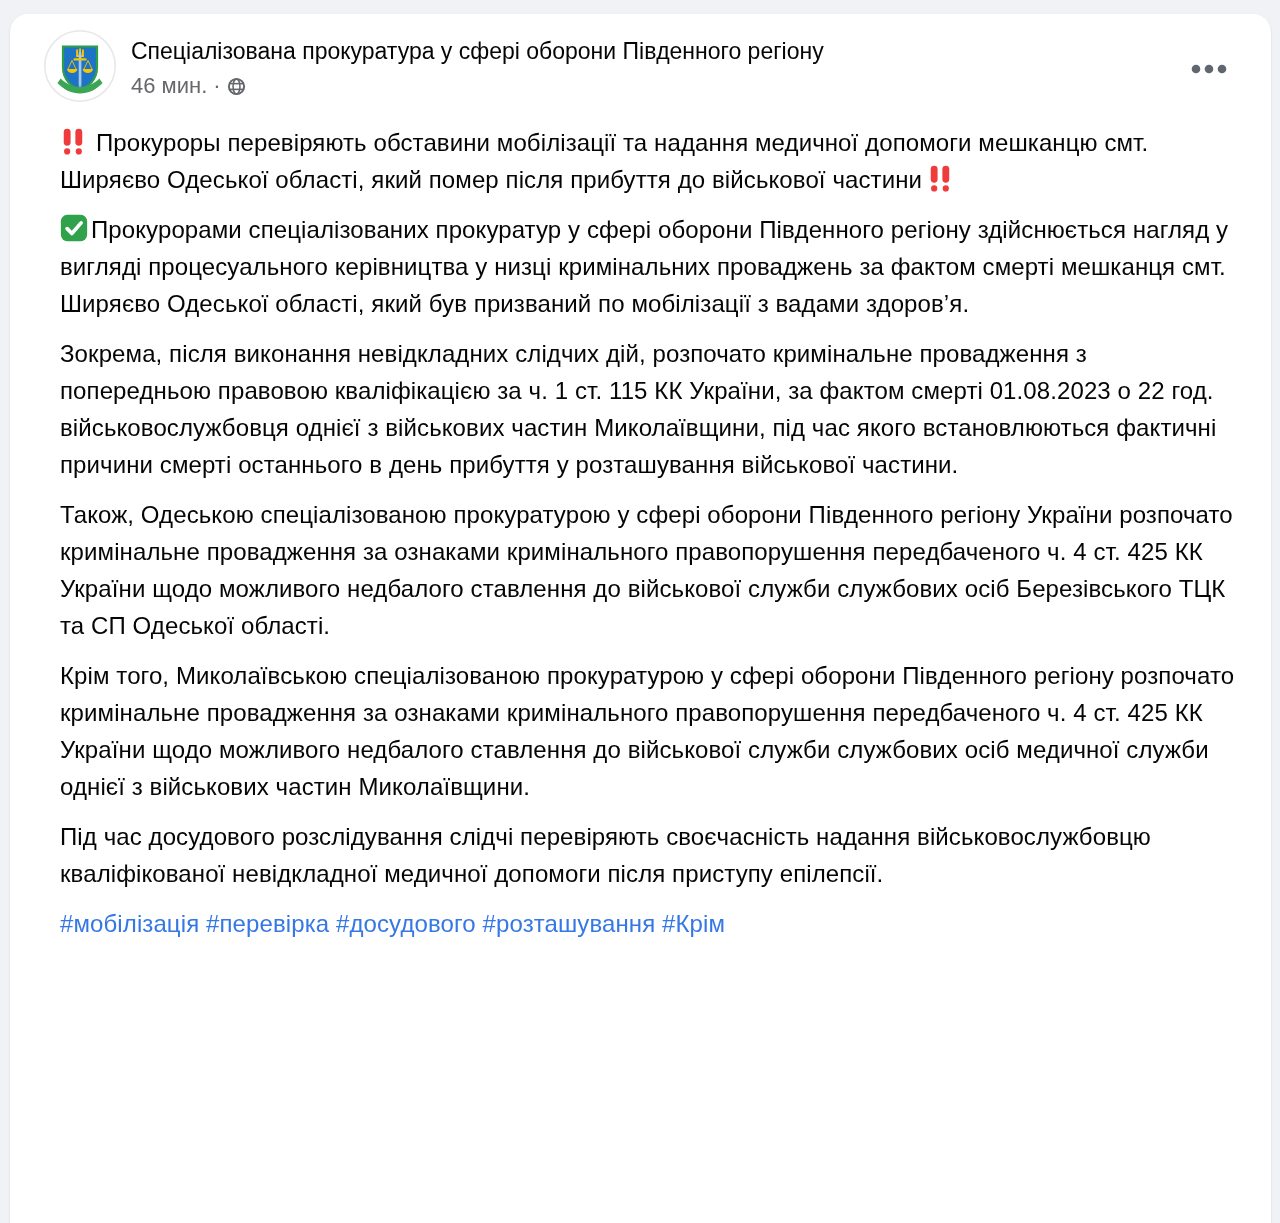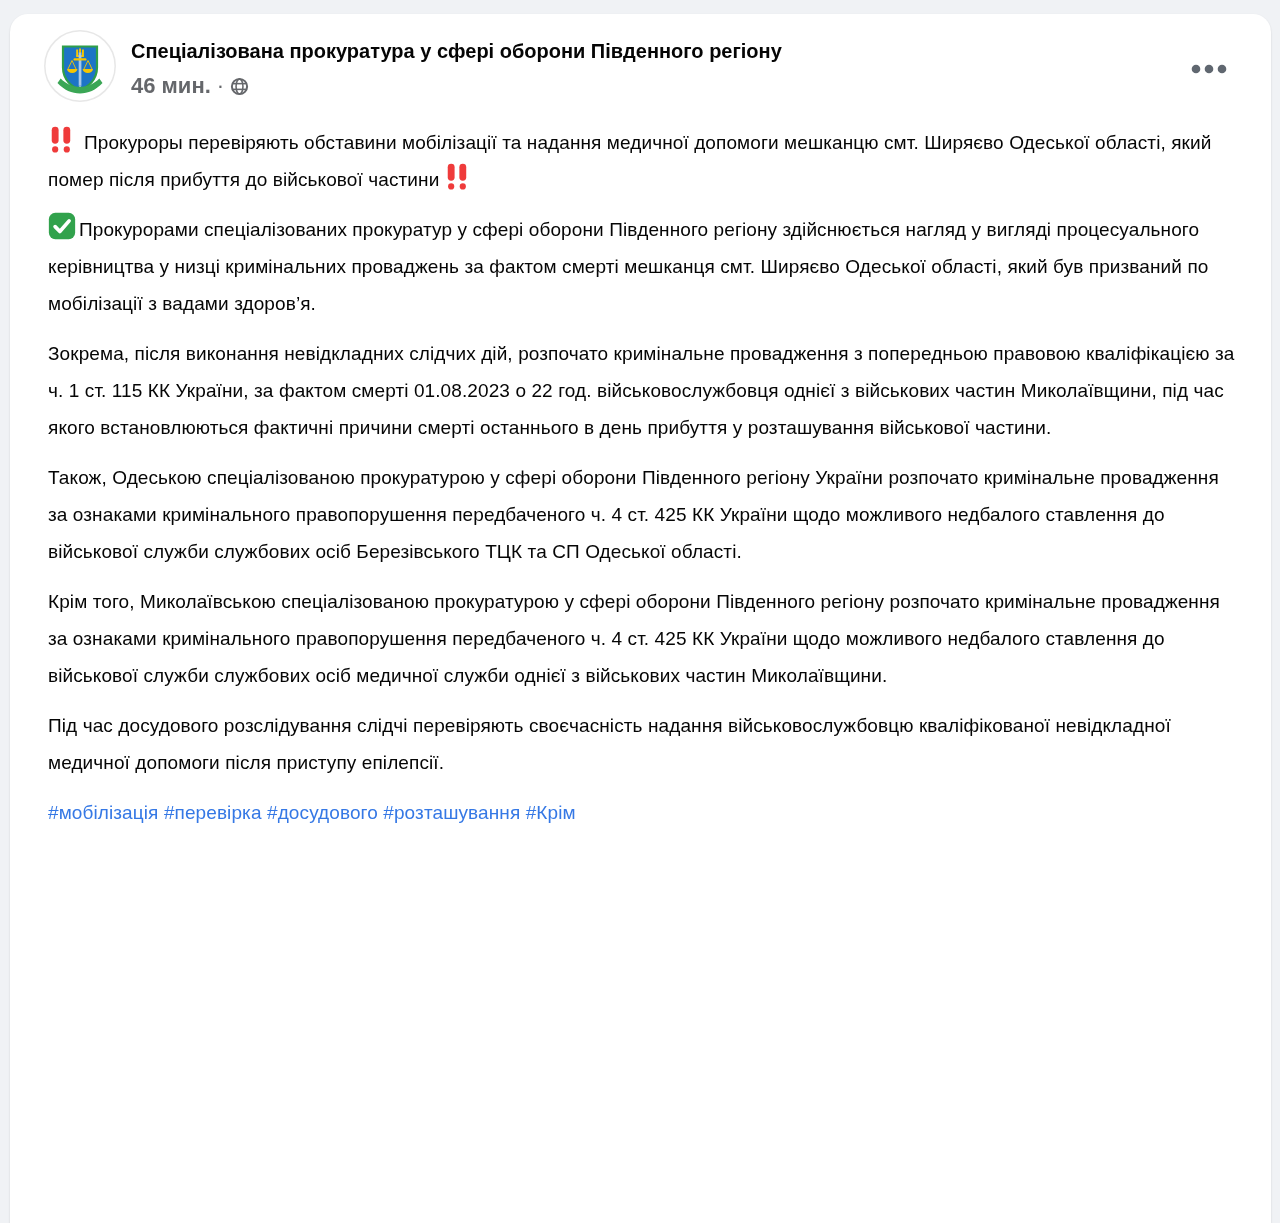--- a/index.html
+++ b/index.html
@@ -28,57 +28,57 @@
   .avatar {
     flex: 0 0 72px;
     width: 72px; height: 72px;
     border-radius: 50%;
     display: block;
     cursor: pointer;
   }
   .header-text { margin-left: 15px; padding-top: 5px; }
   .author {
     display: block;
-    font-size: 20px;
-    font-weight: 700;
+    font-size: 23px;
+    font-weight: 400;
     color: #050505;
     text-decoration: none;
     line-height: 32px;
     cursor: pointer;
   }
   .meta {
     display: flex;
     align-items: center;
     gap: 6px;
     margin-top: 6px;
     font-size: 22px;
     color: #65676b;
     line-height: 26px;
   }
-  .meta a { color: #65676b; text-decoration: none; cursor: pointer; font-weight: bold; }
+  .meta a { color: #65676b; text-decoration: none; cursor: pointer; }
   .options-button {
     position: absolute;
     right: 34px; top: 33px;
     width: 56px; height: 44px;
     border: none;
     background: transparent;
     display: flex;
     align-items: center;
     justify-content: center;
     cursor: pointer;
     border-radius: 50%;
   }
   
   .post-body {
     padding: 22px 30px 20px 34px;
   }
   .post-body p {
-    font-size: 19px;
+    font-size: 24px;
     line-height: 37px;
-    margin: 0 0 13px 4px;
+    margin: 0 0 13px 16px;
     color: #050505;
     letter-spacing: 0.1px;
   }
   .emoji {
     display: inline-block;
     vertical-align: -4px;
   }
   .emoji-start { margin-right: 9px; }
   .emoji-start-tight { margin-right: 3px; }
   .emoji-end { margin-left: 5px; }

